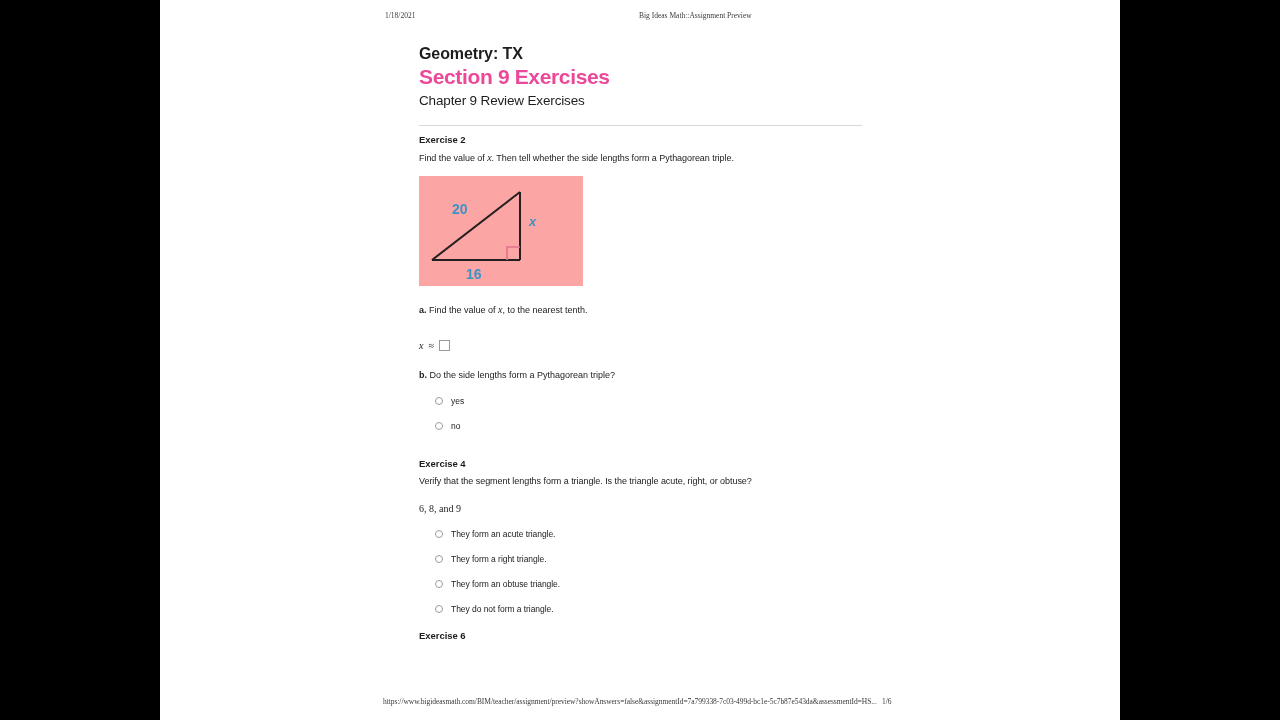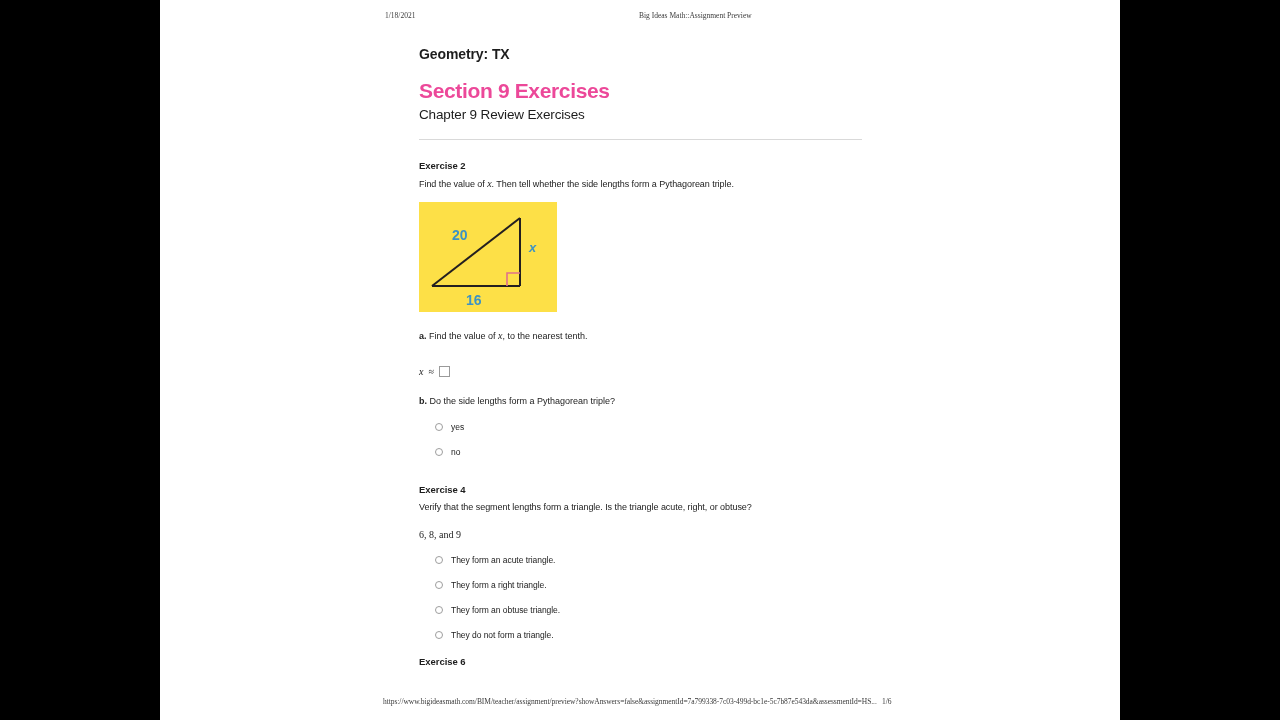--- a/index.html
+++ b/index.html
@@ -83,26 +83,26 @@
 
   
   #doc {
     position: absolute;
     left: 259px;
     top: 46px;
     width: 450px;
   }
 
   .course-line {
-    font-size: 14px;
+    font-size: 16px;
     font-weight: bold;
     color: #1d1d1d;
     letter-spacing: -0.1px;
     line-height: 16px;
-    margin: 0 0 16px 0;
+    margin: 0 0 2px 0;
   }
   .section-title {
     font-size: 21px;
     font-weight: bold;
     color: #ec4899;
     letter-spacing: -0.35px;
     line-height: 25px;
     margin: 0 0 3px 0;
   }
   .chapter-sub {
@@ -116,21 +116,21 @@
 
   .title-rule {
     margin-top: 16px;
     width: 443px;
     height: 1px;
     background: #d9d9d9;
   }
 
   
   .exercise {
-    margin-top: 19px;
+    margin-top: 7px;
   }
   .exercise-label {
     font-size: 9.5px;
     font-weight: bold;
     color: #1d1d1d;
     line-height: 13px;
     margin-bottom: 5px;
     letter-spacing: -0.05px;
   }
   .prompt {
@@ -141,23 +141,23 @@
   }
   .var {
     font-family: "Liberation Serif", serif;
     font-style: italic;
     font-size: 10px;
   }
 
   
   .figure {
     margin-top: 11px;
-    width: 138px;
+    width: 164px;
     height: 110px;
-    background: #fde047;
+    background: #fca5a5;
     position: relative;
   }
   .figure svg {
     display: block;
   }
 
   
   .subpart {
     margin-top: 17px;
     font-size: 9px;

